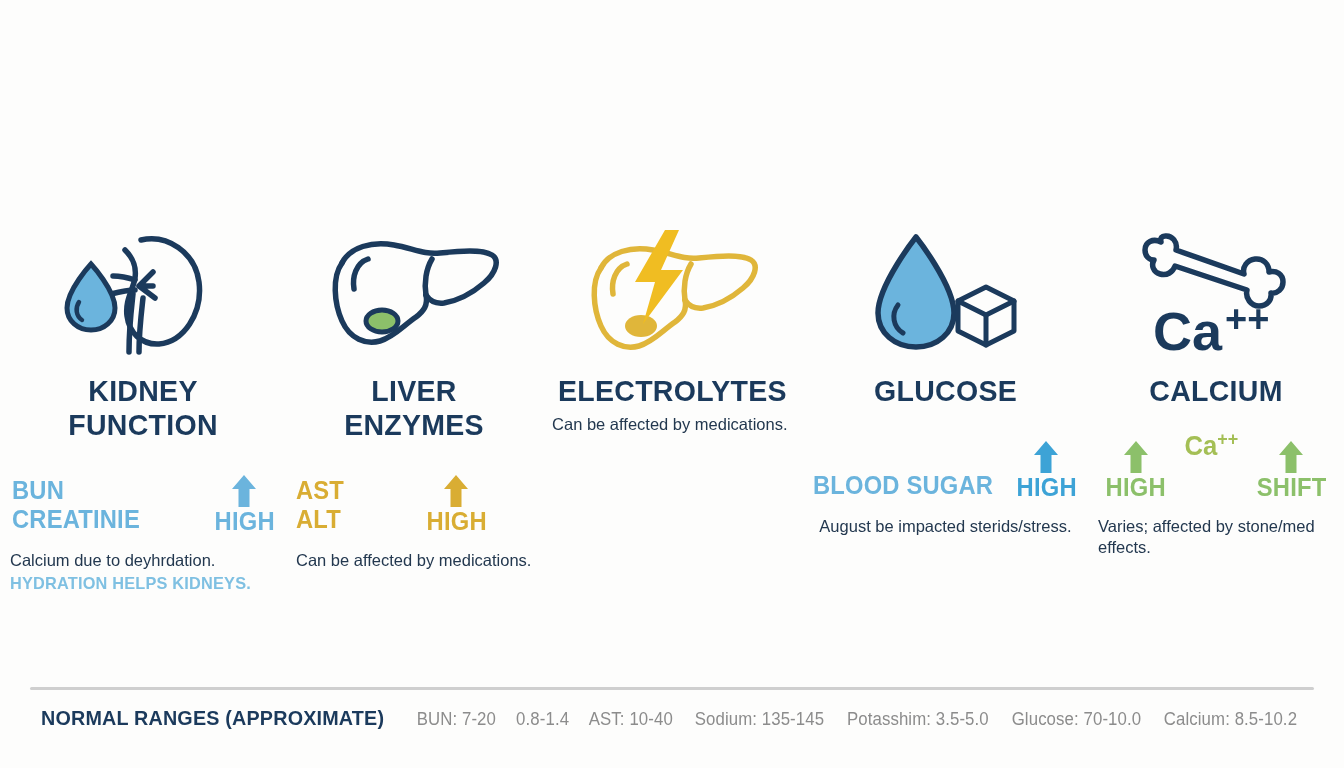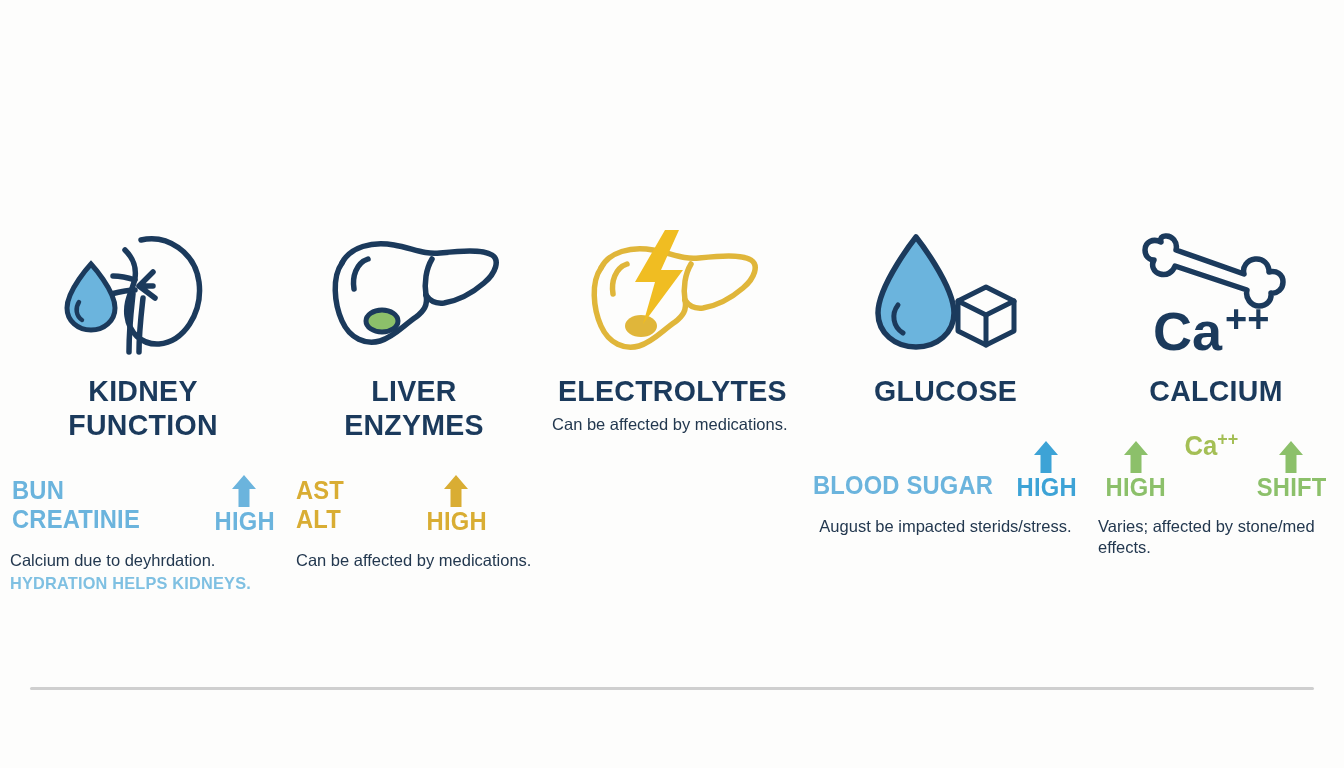--- a/index.html
+++ b/index.html
@@ -326,14 +326,26 @@
         </div>
       </div>
       <div class="body-copy">
         <span>Varies; affected by stone/med effects.</span>
       </div>
     </div>
 
   </div>
 
   <div class="divider"></div>
+  <div class="footer">
+    <div class="footer-title">NORMAL RANGES (APPROXIMATE)</div>
+    <div class="footer-ranges">
+      <span class="footer-range">BUN: 7-20</span>
+      <span class="footer-range">0.8-1.4</span>
+      <span class="footer-range">AST: 10-40</span>
+      <span class="footer-range">Sodium: 135-145</span>
+      <span class="footer-range">Potasshim: 3.5-5.0</span>
+      <span class="footer-range">Glucose: 70-10.0</span>
+      <span class="footer-range">Calcium: 8.5-10.2</span>
+    </div>
+  </div>
 
 </div>
 
 </body></html>

